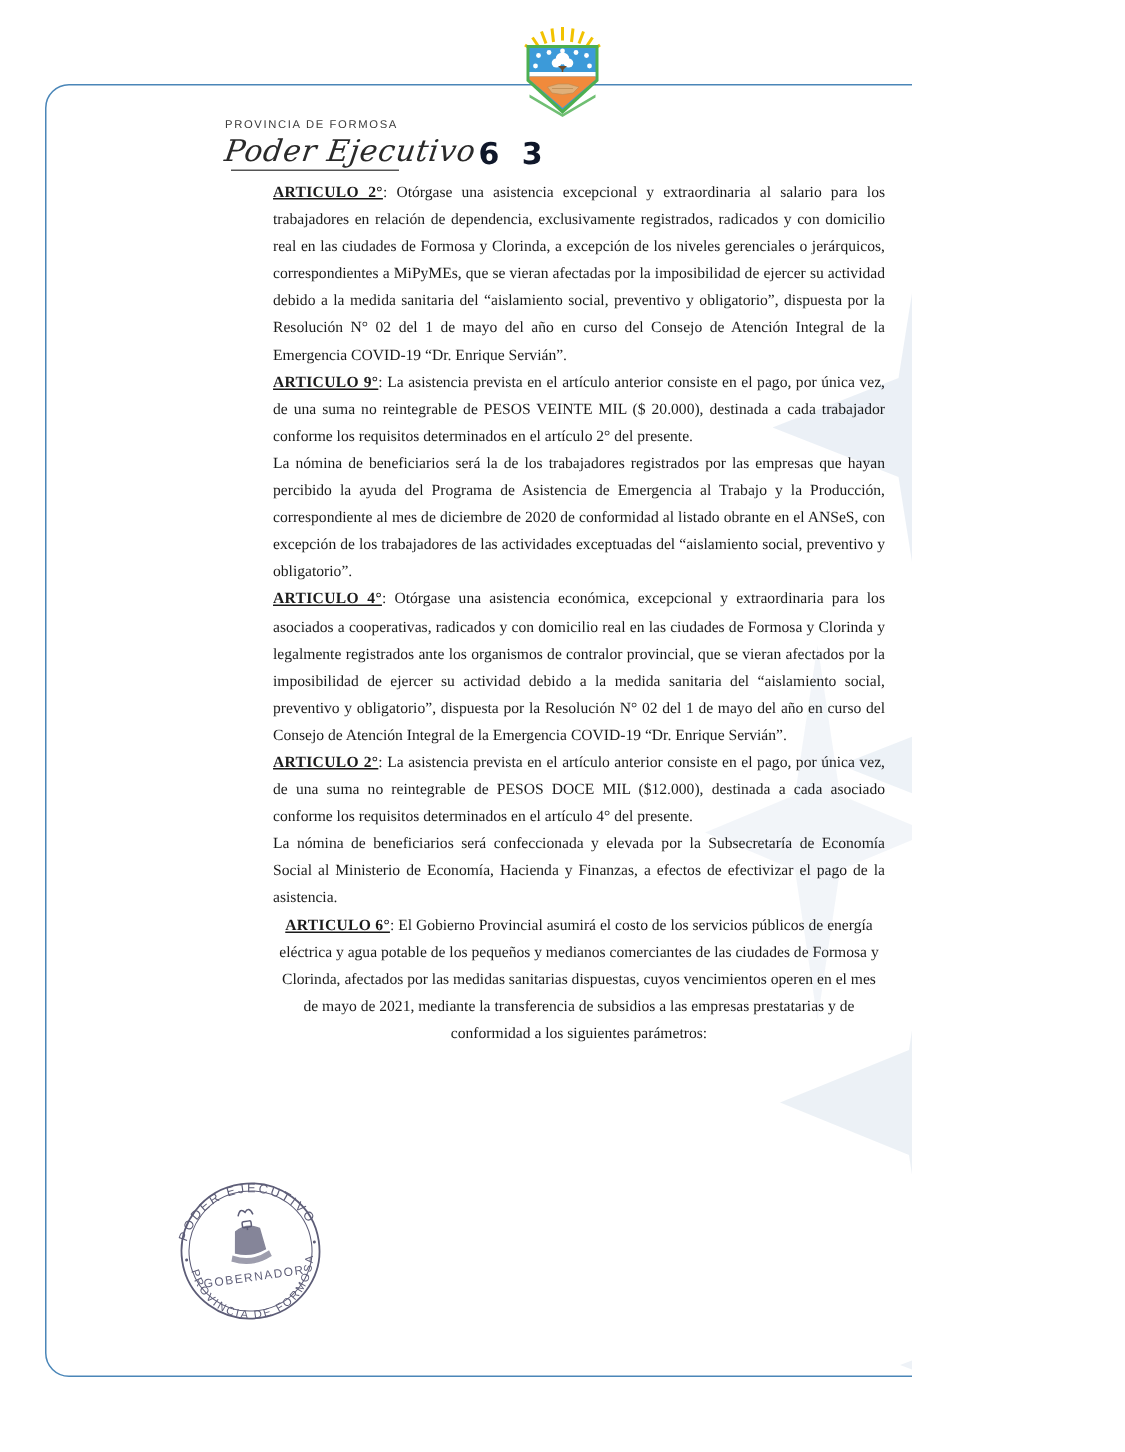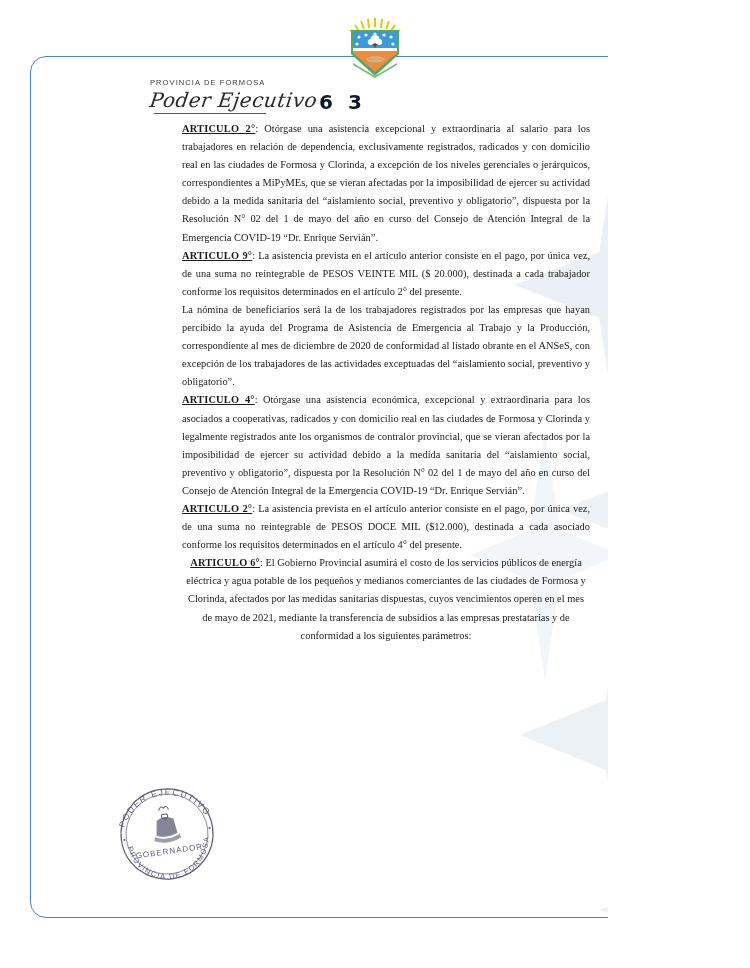--- a/index.html
+++ b/index.html
@@ -231,20 +231,23 @@
       <span class="art-label">ARTICULO 9°</span><span>: La asistencia prevista  en el artículo anterior consiste en el pago, por única vez, de una suma no reintegrable de PESOS VEINTE MIL ($ 20.000), destinada a cada trabajador conforme los requisitos determinados en el artículo 2° del presente.</span>
     </p>
     <p>
       <span>La nómina de beneficiarios será la de los trabajadores registrados por las empresas que hayan percibido la ayuda del Programa de Asistencia de Emergencia al Trabajo y la Producción, correspondiente al mes de diciembre de 2020 de conformidad al listado obrante en el ANSeS, con excepción de los trabajadores de las actividades exceptuadas del “aislamiento social, preventivo y obligatorio”.</span>
     </p>
     <p>
       <span class="art-label">ARTICULO 4°</span><span>: Otórgase una asistencia  económica, excepcional y extraordinaria para los asociados a cooperativas, radicados y con domicilio real en las ciudades de Formosa y Clorinda y legalmente registrados ante los organismos de contralor provincial, que se vieran afectados por la imposibilidad de ejercer su actividad debido a la medida sanitaria del “aislamiento social, preventivo y obligatorio”, dispuesta por la Resolución N° 02 del 1 de mayo del año en curso del Consejo de Atención Integral de la Emergencia COVID-19 “Dr. Enrique Servián”.</span>
     </p>
     <p>
       <span class="art-label">ARTICULO 2°</span><span>: La asistencia prevista  en el artículo anterior consiste en el pago, por única vez, de una suma no reintegrable de PESOS DOCE MIL ($12.000), destinada a cada asociado conforme los requisitos determinados en el artículo 4° del presente.</span>
+    </p>
+    <p>
+      <span>La nómina de beneficiarios será confeccionada y elevada por la Subsecretaría de Economía Social al Ministerio de Economía, Hacienda y Finanzas, a efectos de efectivizar el pago de la asistencia.</span>
     </p>
     <p>
       <span class="art-label">ARTICULO 6°</span><span>: El Gobierno Provincial asumirá el costo de los servicios públicos de energía eléctrica y agua potable de los pequeños y medianos comerciantes de las ciudades de Formosa y Clorinda, afectados por las medidas sanitarias dispuestas, cuyos vencimientos operen en el mes de mayo de 2021, mediante la transferencia de subsidios a las empresas prestatarias y de conformidad a los siguientes parámetros:</span>
     </p>
   </div>
 
   <div class="seal">
     <svg viewBox="0 0 126 104" xmlns="http://www.w3.org/2000/svg">
       <defs>
         <path id="arcTop" d="M 18 58 A 45 45 0 0 1 108 58" fill="none"></path>

